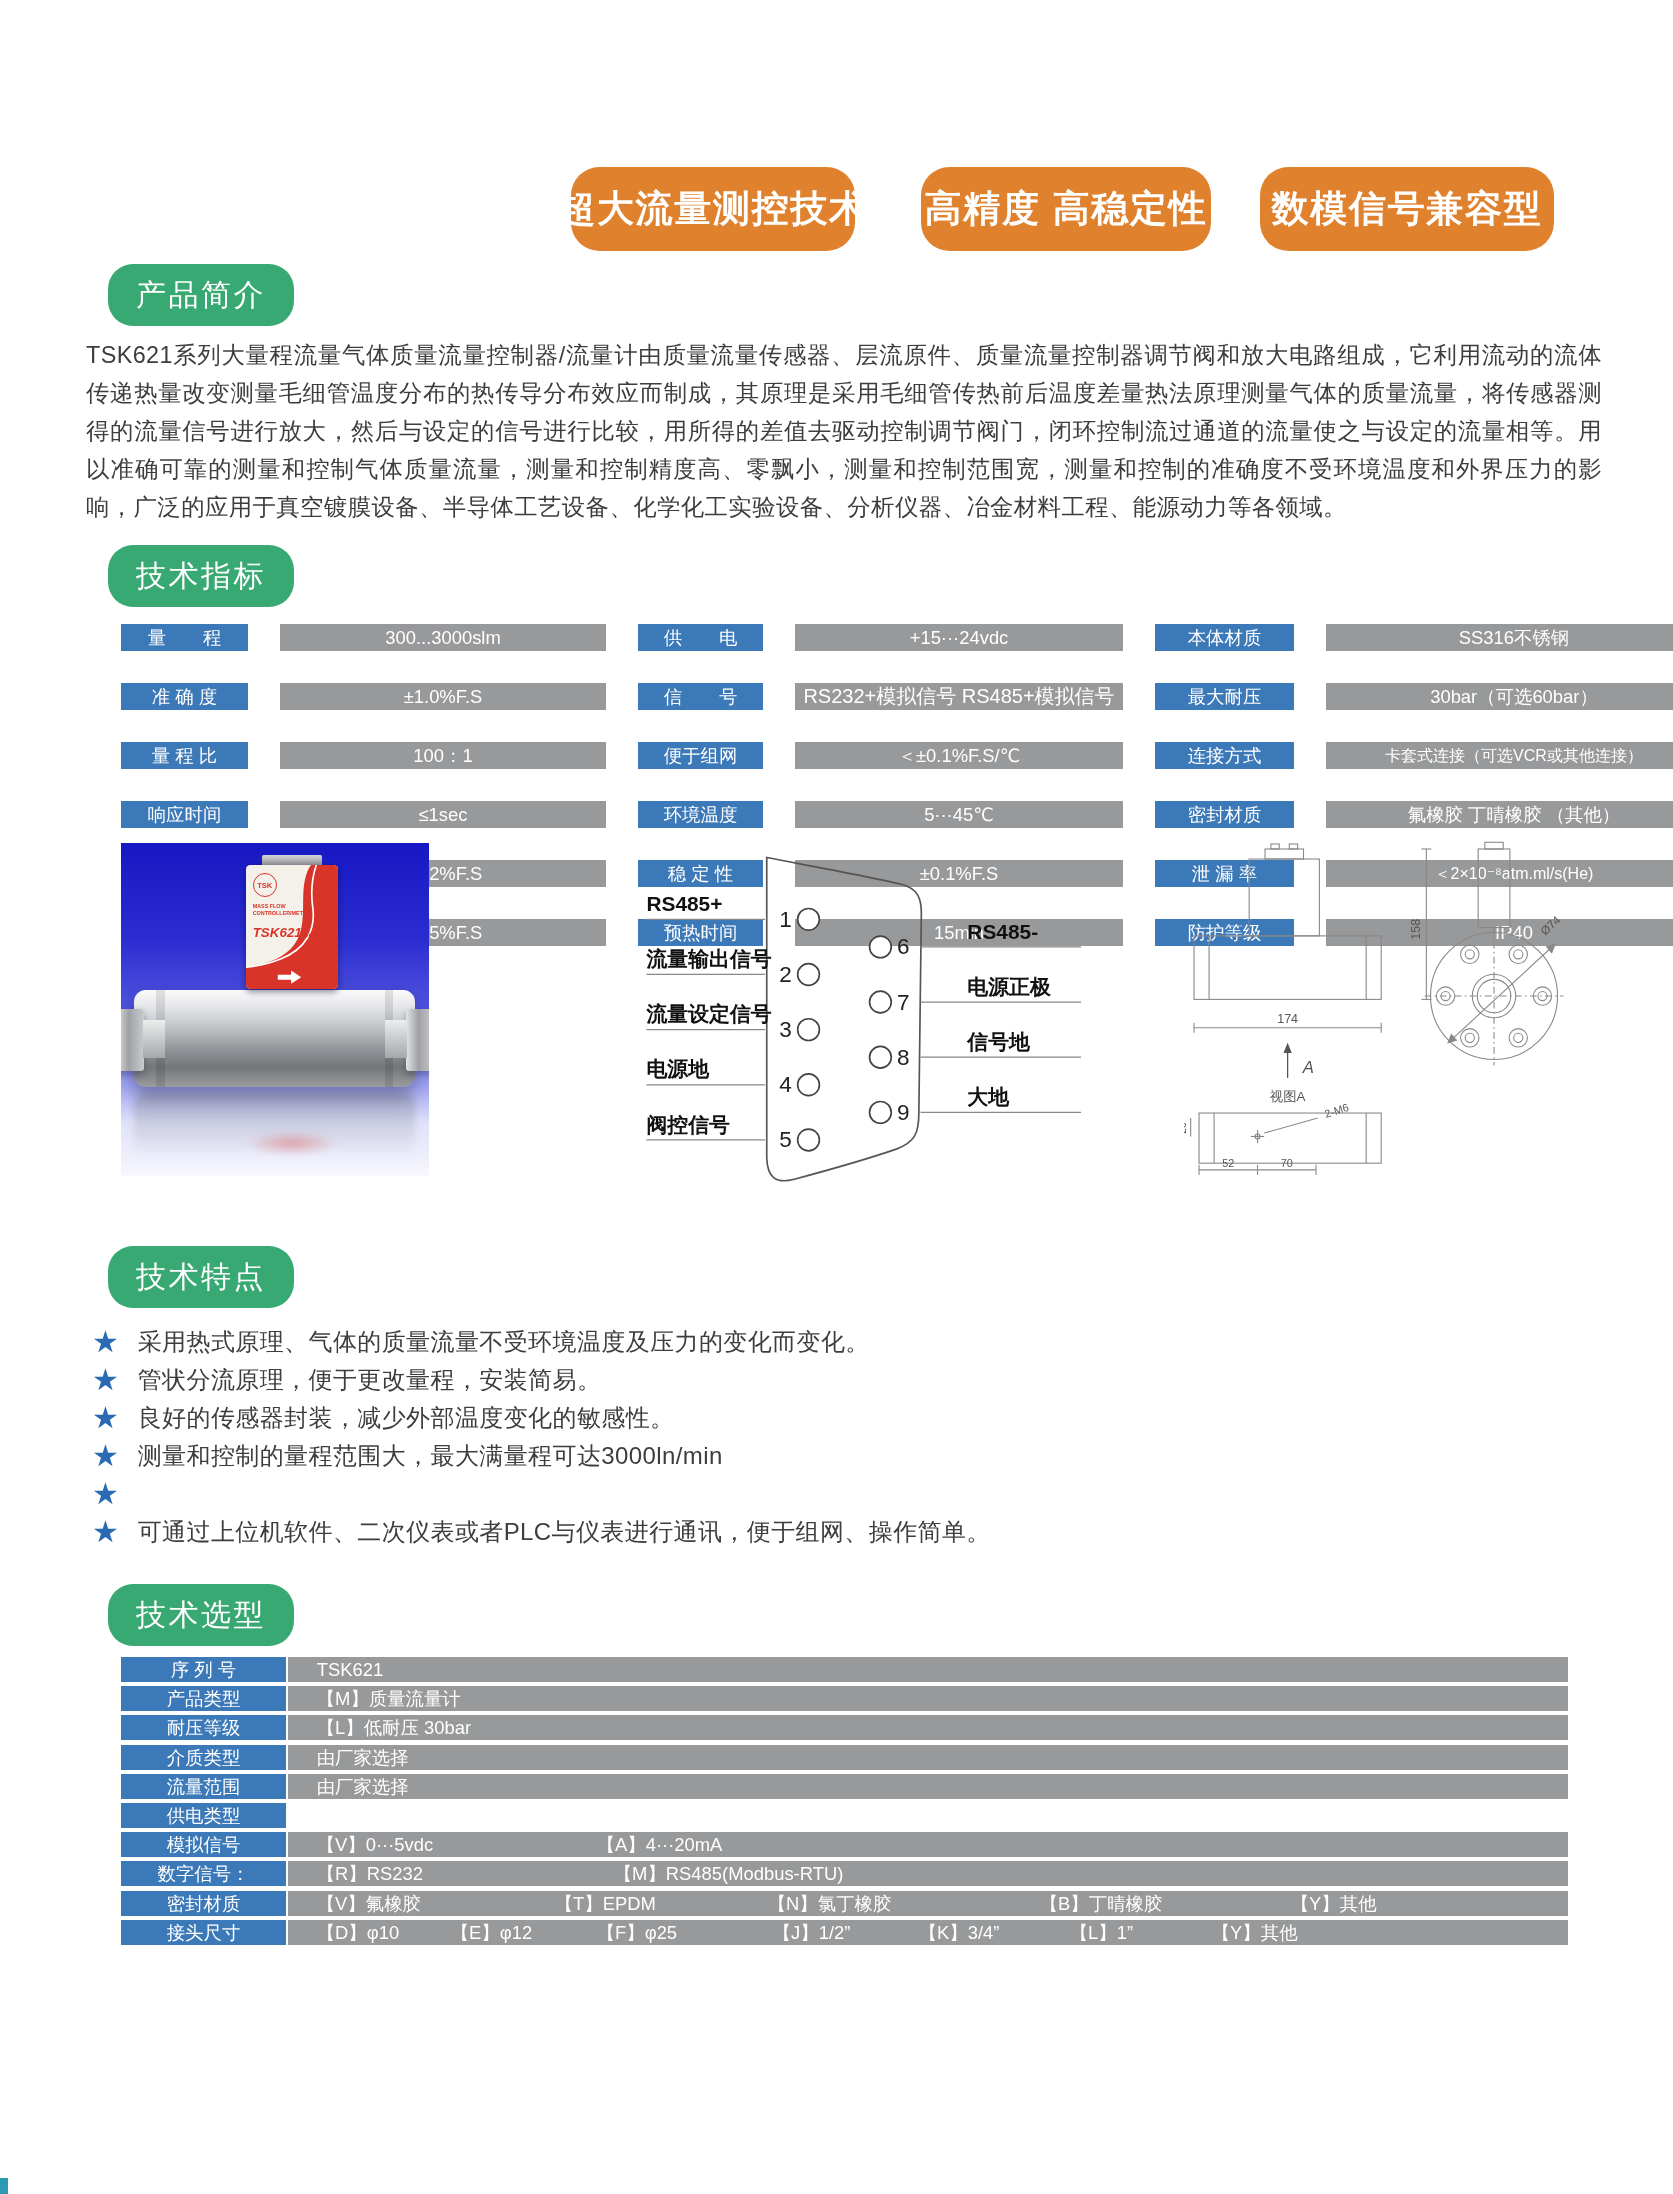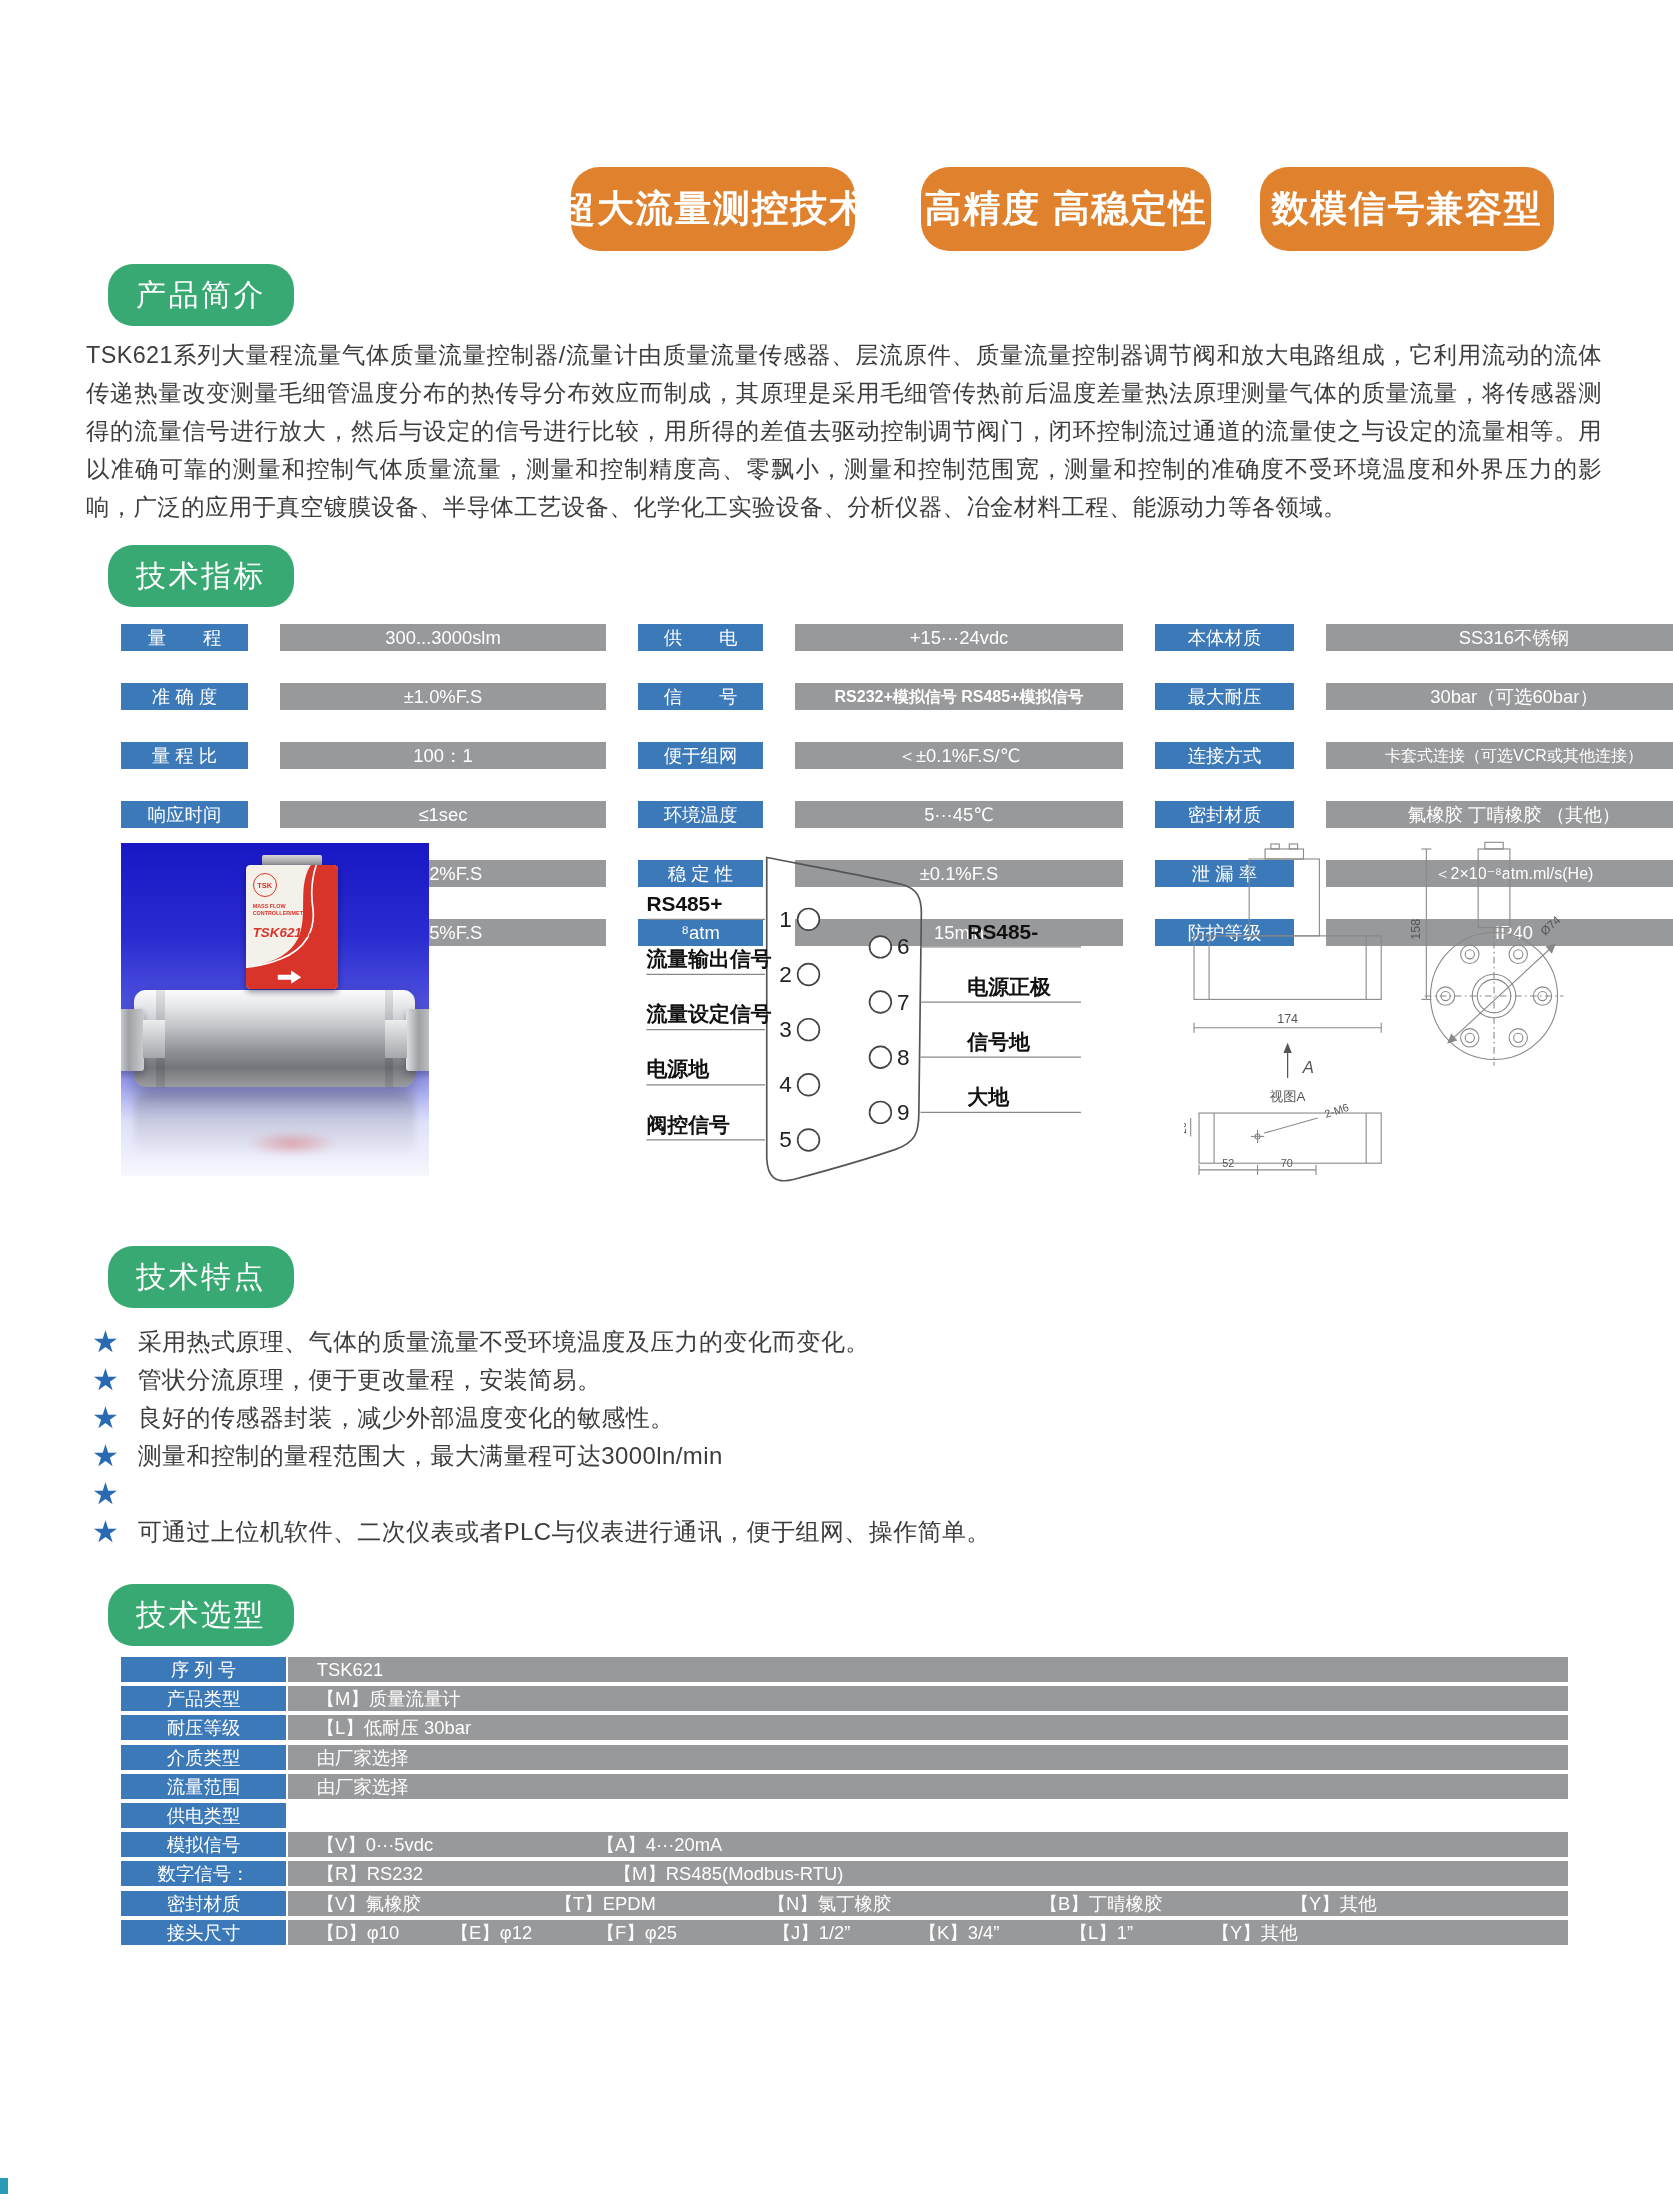--- a/index.html
+++ b/index.html
@@ -101,21 +101,21 @@
   <div class="spec-table">
       <div class="spec-cell spec-label">量　　程</div>
       <div class="spec-cell spec-value">300...3000slm</div>
       <div class="spec-cell spec-label">供　　电</div>
       <div class="spec-cell spec-value">+15···24vdc</div>
       <div class="spec-cell spec-label">本体材质</div>
       <div class="spec-cell spec-value">SS316不锈钢</div>
       <div class="spec-cell spec-label">准 确 度</div>
       <div class="spec-cell spec-value">±1.0%F.S</div>
       <div class="spec-cell spec-label">信　　号</div>
-      <div class="spec-cell spec-value" style="font-size: 16px; font-weight: bold;">RS232+模拟信号 RS485+模拟信号</div>
+      <div class="spec-cell spec-value" style="font-size: 20px;">RS232+模拟信号 RS485+模拟信号</div>
       <div class="spec-cell spec-label">最大耐压</div>
       <div class="spec-cell spec-value">30bar（可选60bar）</div>
       <div class="spec-cell spec-label">量 程 比</div>
       <div class="spec-cell spec-value">100：1</div>
       <div class="spec-cell spec-label">便于组网</div>
       <div class="spec-cell spec-value">＜±0.1%F.S/℃</div>
       <div class="spec-cell spec-label">连接方式</div>
       <div class="spec-cell spec-value" style="font-size: 16px;">卡套式连接（可选VCR或其他连接）</div>
       <div class="spec-cell spec-label">响应时间</div>
       <div class="spec-cell spec-value">≤1sec</div>
@@ -124,21 +124,21 @@
       <div class="spec-cell spec-label">密封材质</div>
       <div class="spec-cell spec-value">氟橡胶 丁晴橡胶 （其他）</div>
       <div class="spec-cell spec-label">重复精度</div>
       <div class="spec-cell spec-value">±0.2%F.S</div>
       <div class="spec-cell spec-label">稳 定 性</div>
       <div class="spec-cell spec-value">±0.1%F.S</div>
       <div class="spec-cell spec-label">泄 漏 率</div>
       <div class="spec-cell spec-value" style="font-size: 16px;">＜2×10⁻⁸atm.ml/s(He)</div>
       <div class="spec-cell spec-label">线性精度</div>
       <div class="spec-cell spec-value">±0.5%F.S</div>
-      <div class="spec-cell spec-label">⁸atm</div>
+      <div class="spec-cell spec-label">预热时间</div>
       <div class="spec-cell spec-value">15min</div>
       <div class="spec-cell spec-label">防护等级</div>
       <div class="spec-cell spec-value">IP40</div>
     </div>
 
   <div class="photo">
     <div class="photo-bg"></div>
     <div class="mfc-refl"></div>
     <div class="head-refl"></div>
     <div class="mfc-connector"></div>

